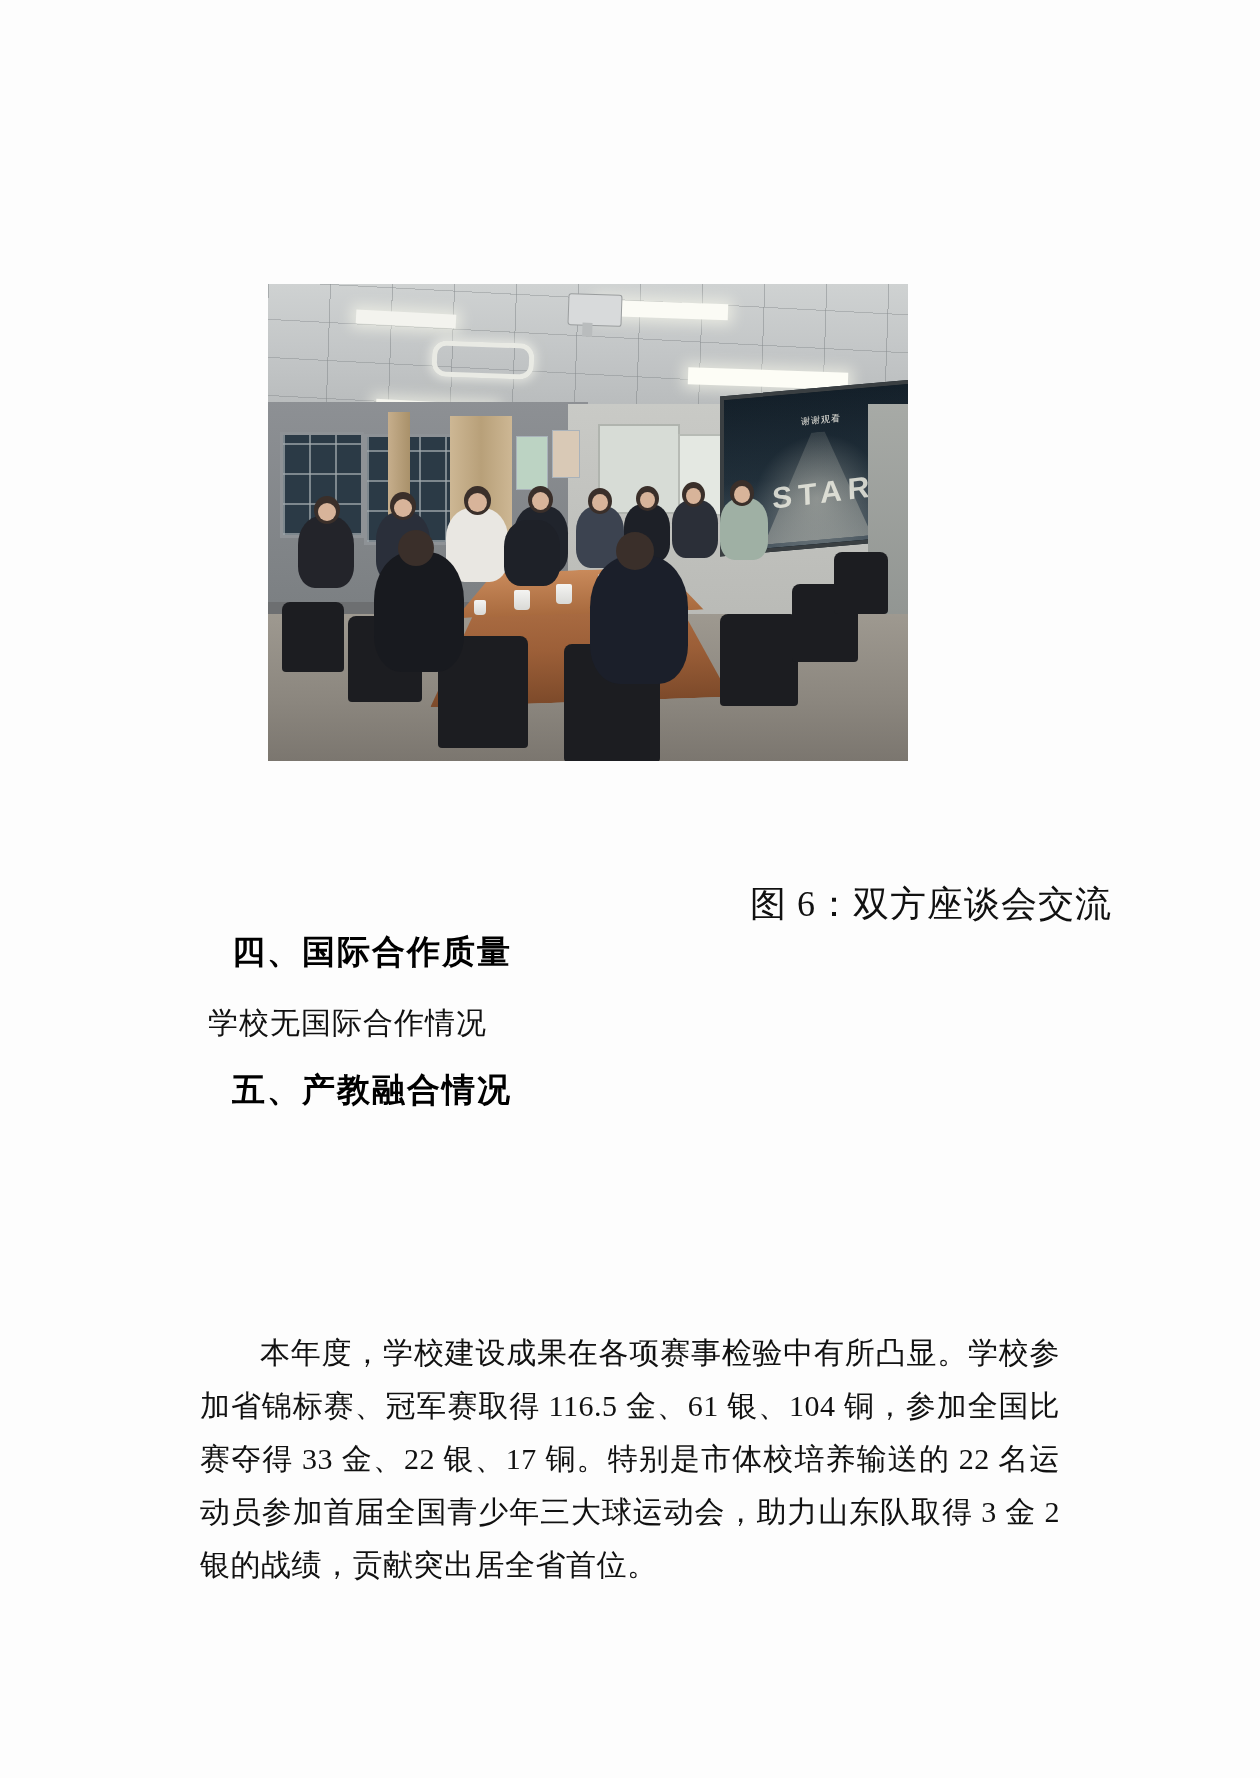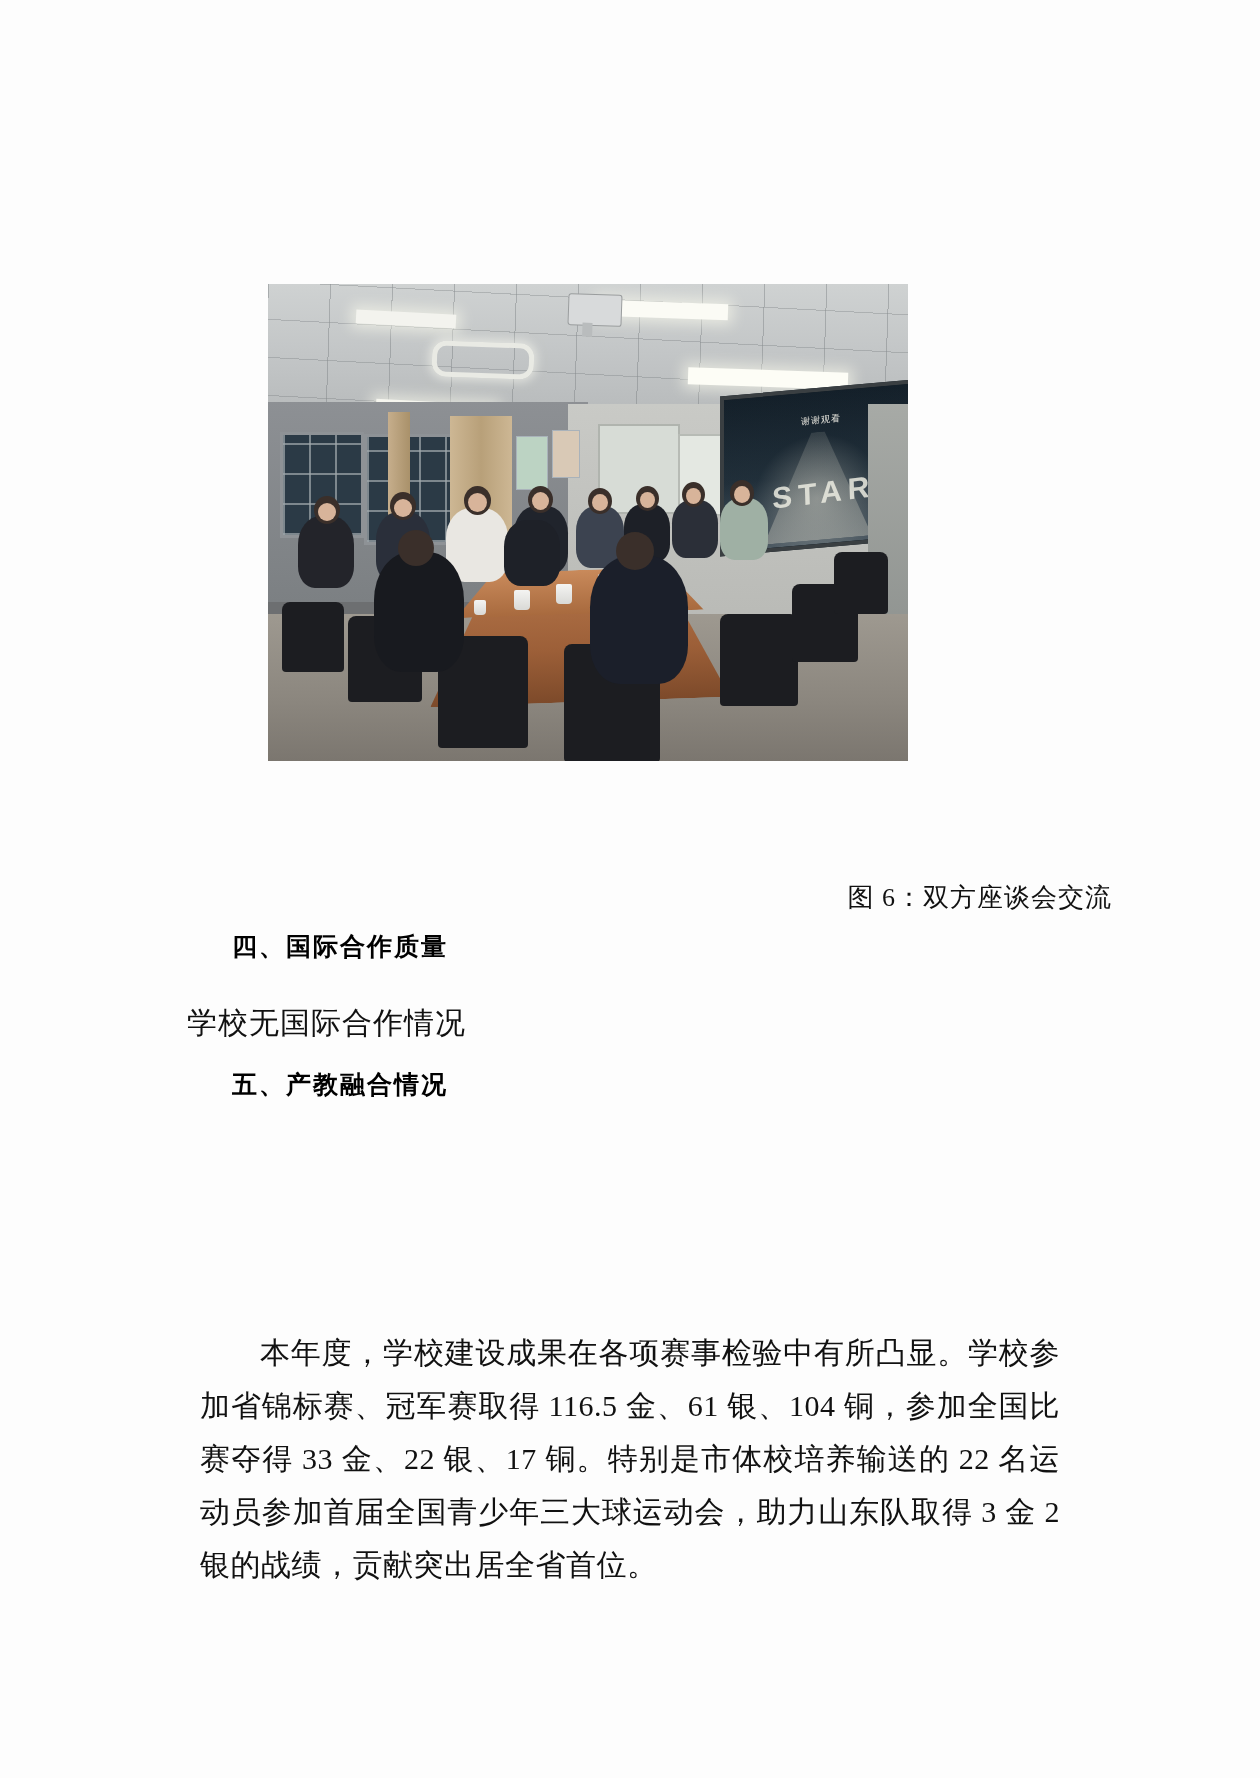--- a/index.html
+++ b/index.html
@@ -225,29 +225,29 @@
     position:absolute;
     background: #1c1d21;
     border-radius: 8px 8px 4px 4px;
   }
 
   
   .caption {
     position: absolute;
     right: 148px;
     top: 880px;
-    font-size: 26px;
+    font-size: 36px;
     color: #111;
     font-family: "Liberation Serif", serif;
     letter-spacing: 1px;
   }
   .h2 {
     position: absolute;
     left: 232px;
-    font-size: 25px;
+    font-size: 33px;
     font-weight: bold;
     color: #000;
     letter-spacing: 2px;
     font-family: "DejaVu Serif", "Liberation Serif", serif;
   }
   .h3 {
     position: absolute;
     left: 232px;
     font-size: 31px;
     font-weight: bold;
@@ -396,21 +396,21 @@
         <div class="person" style="left:322px; top:272px; width:98px; height:128px; background:#1b1f2a;"></div>
         <div class="head" style="left:348px; top:248px; width:38px; height:38px;"></div>
 
         <div class="person" style="left:236px; top:236px; width:56px; height:66px; background:#1e2128;"></div>
       </div>
     </div>
 
     <div class="caption">图 6：双方座谈会交流</div>
 
     <div class="h2" style="top:930px;">四、国际合作质量</div>
-    <div class="para" style="left:187px; top:998px;">学校无国际合作情况</div>
+    <div class="para" style="left:208px; top:998px;">学校无国际合作情况</div>
 
     <div class="h2" style="top:1068px;text-align:center;">五、产教融合情况</div>
 
 
     <div class="body-block">本年度，学校建设成果在各项赛事检验中有所凸显。学校参加省锦标赛、冠军赛取得 116.5 金、61 银、104 铜，参加全国比赛夺得 33 金、22 银、17 铜。特别是市体校培养输送的 22 名运动员参加首届全国青少年三大球运动会，助力山东队取得 3 金 2 银的战绩，贡献突出居全省首位。</div>
 
   </div>
 </div>
 
 </body></html>

